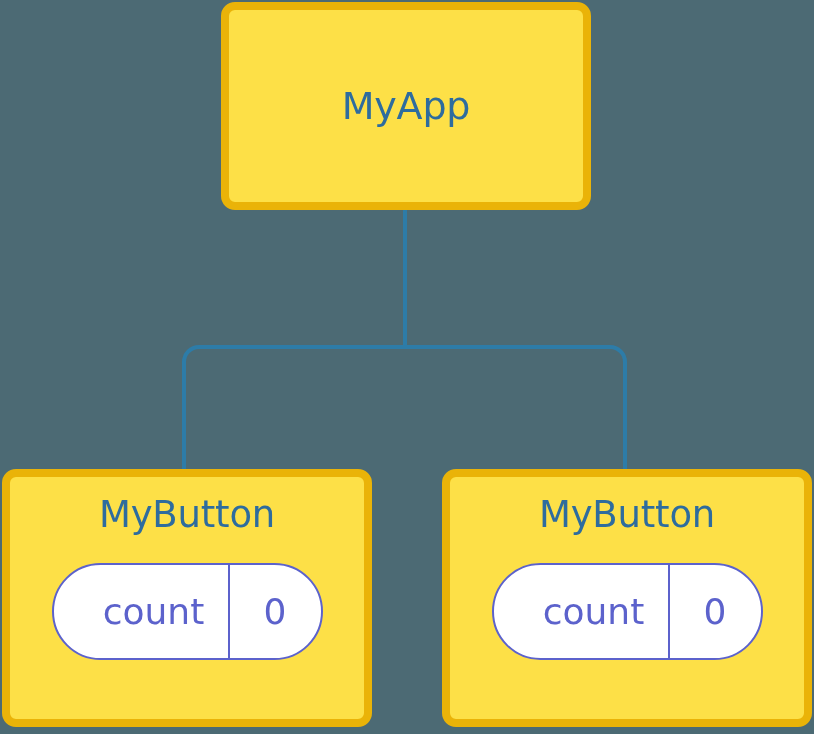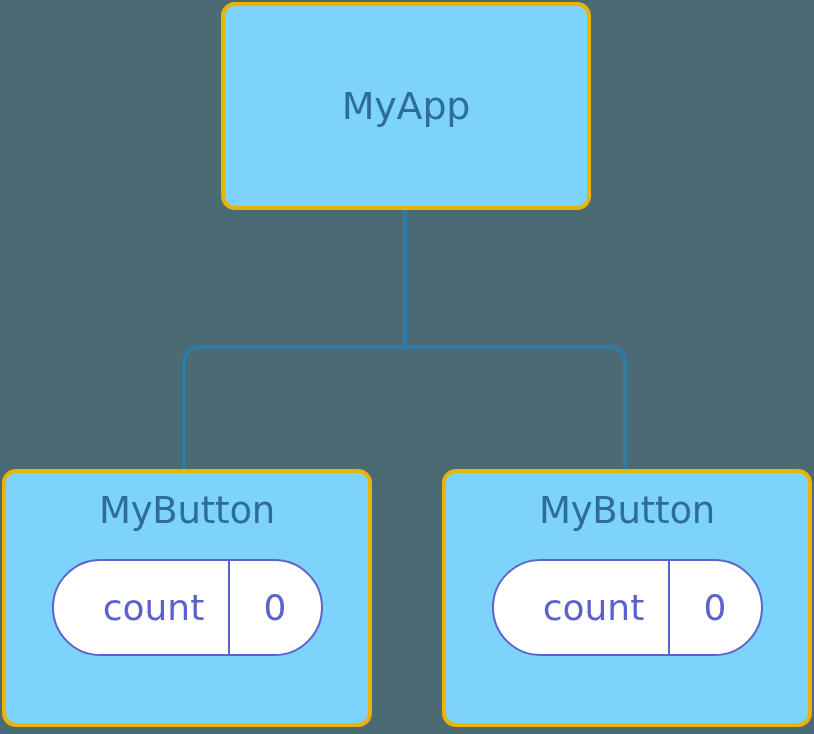--- a/index.html
+++ b/index.html
@@ -30,22 +30,22 @@
     width: 814px;
     height: 734px;
     z-index: 1;
   }
 
   
   .node {
     position: absolute;
     z-index: 2;
     box-sizing: border-box;
-    background: #7dd3fc;
-    border: 4px solid #eab308;
+    background: #fde047;
+    border: 8px solid #eab308;
     border-radius: 14px;
     display: flex;
     flex-direction: column;
     align-items: center;
   }
 
   .node-root {
     left: 221px;
     top: 2px;
     width: 370px;

